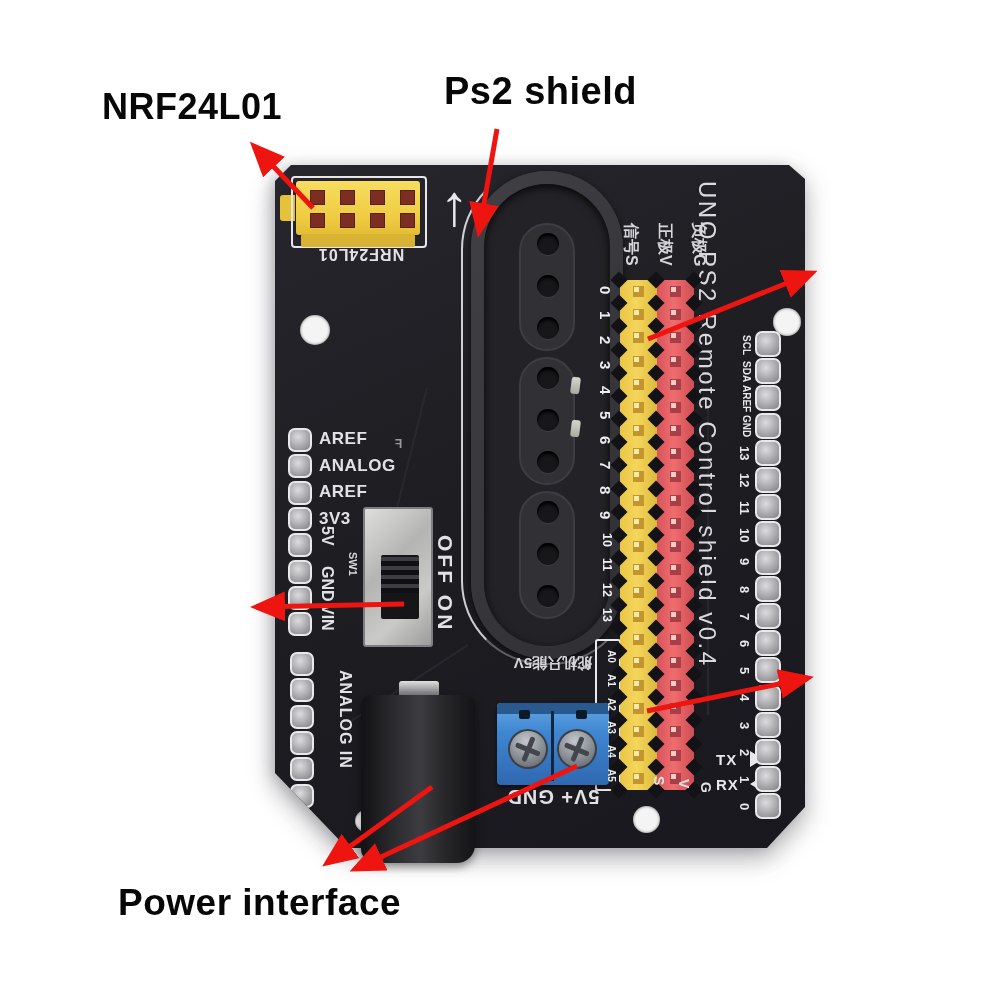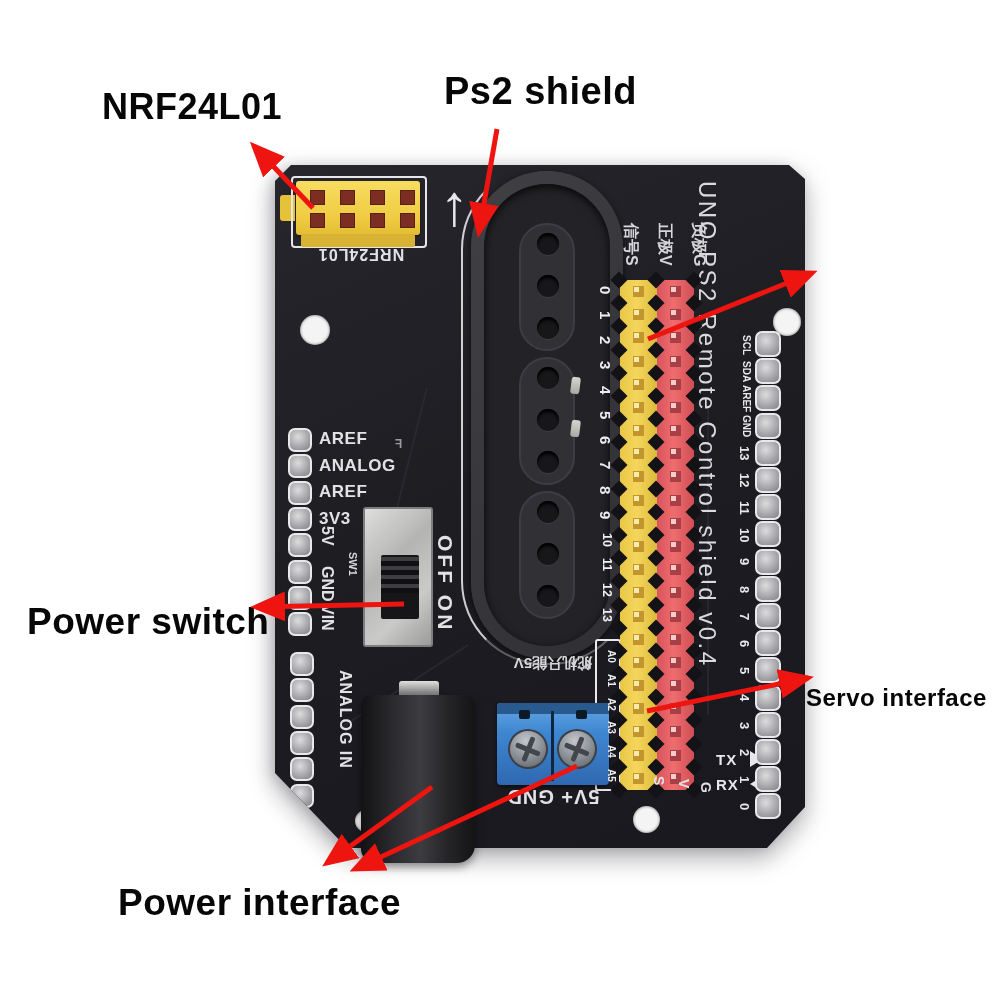--- a/index.html
+++ b/index.html
@@ -98,22 +98,20 @@
   #arrows line{stroke:var(--arrow,#ee1410);stroke-width:5;}
   .ah{fill:var(--arrow,#ee1410);}
 </style>
 </head>
 <body>
 
 <div id="stage">
 
   <div class="ann ann-nrf">NRF24L01</div>
   <div class="ann ann-ps2">Ps2 shield</div>
-  <div class="ann ann-psw">Power switch</div>
-  <div class="ann ann-servo">Servo interface</div>
   <div class="ann ann-pif">Power interface</div>
 
   <div id="board-wrap">
     <div id="board">
 
       <div class="trace" style="left:128px;top:220px;width:2px;height:190px;transform:rotate(14deg);"></div>
       <div class="trace" style="left:55px;top:520px;width:150px;height:2px;transform:rotate(-33deg);"></div>
       <div class="trace" style="left:432px;top:240px;width:2px;height:310px;"></div>
 
       <div class="nrf-tab"></div>

